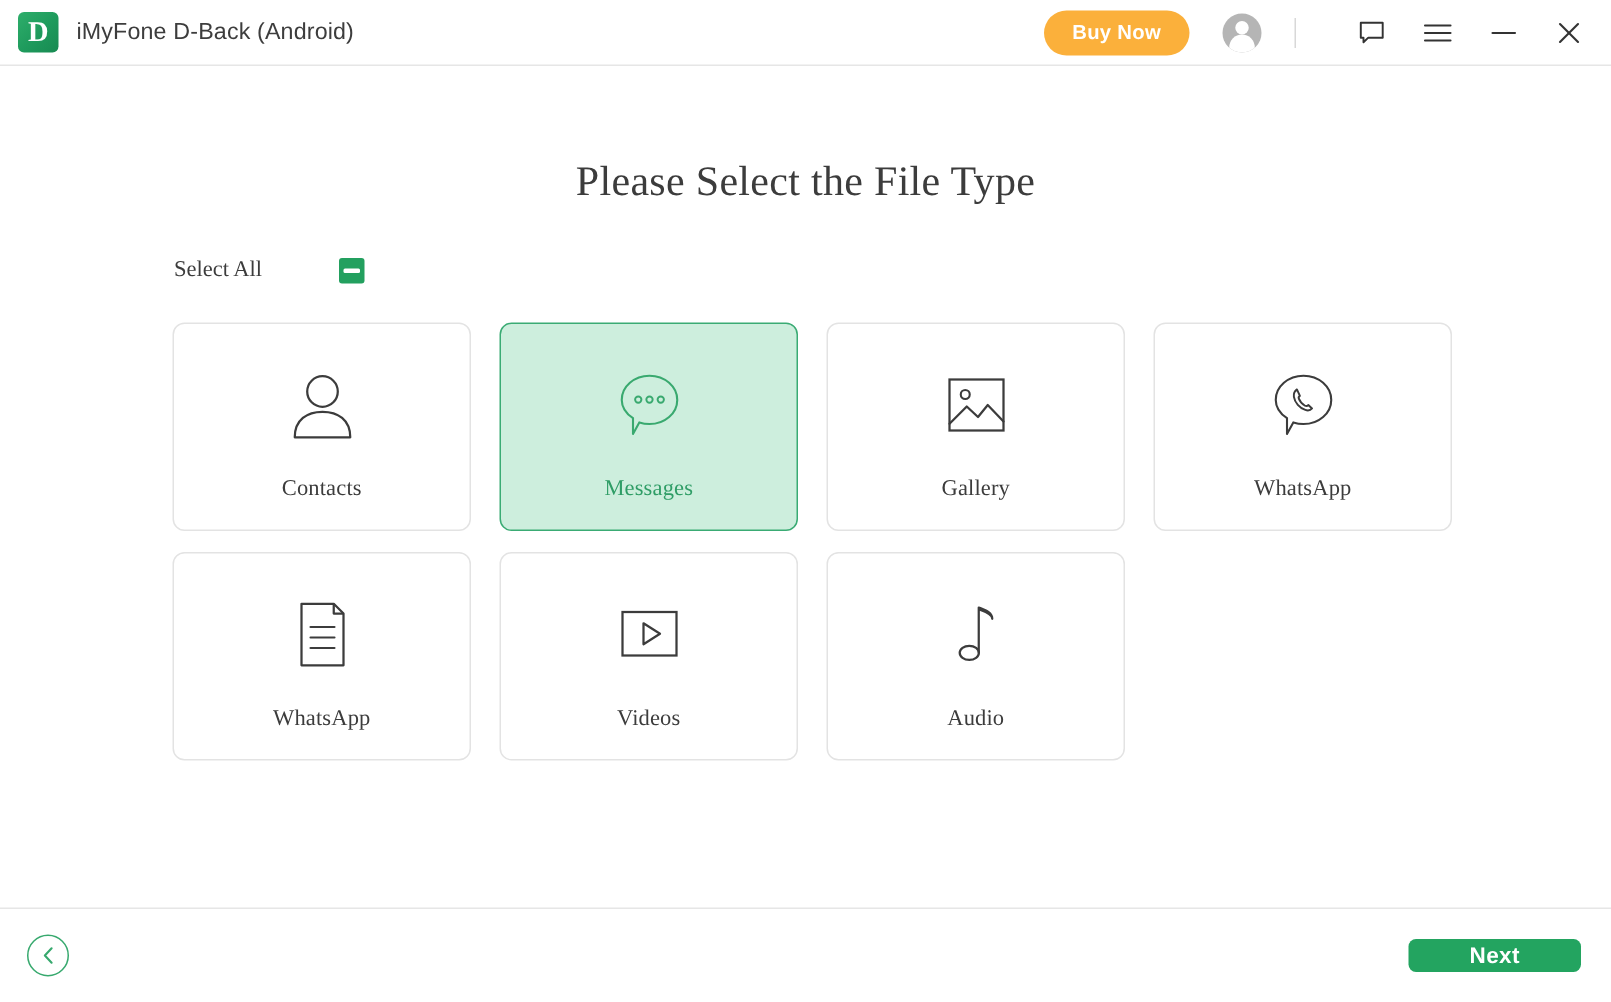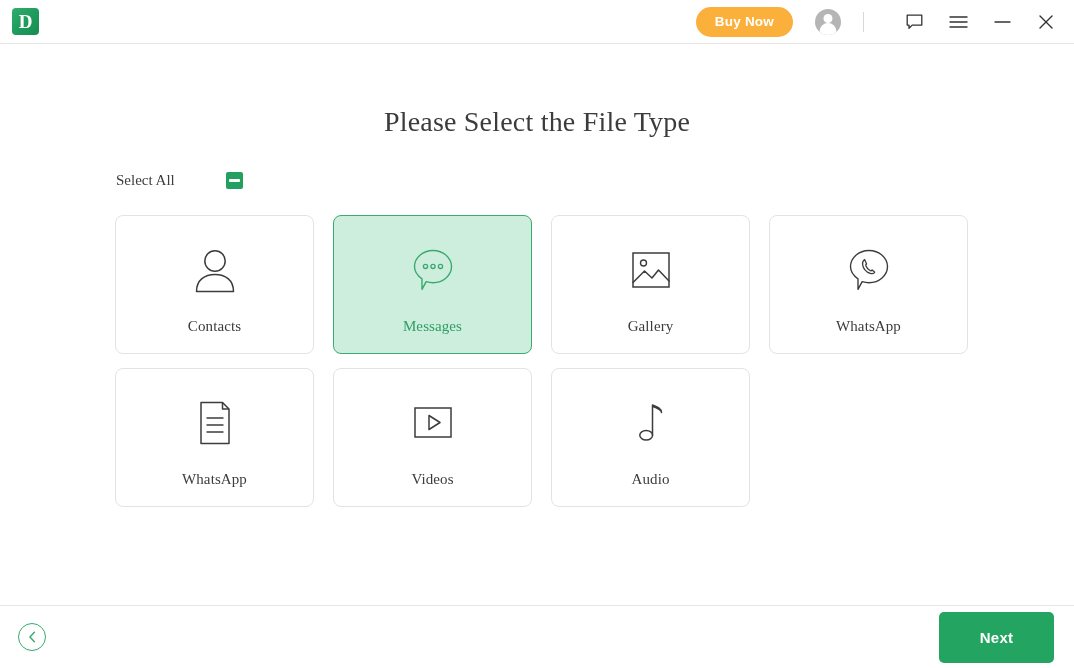--- a/index.html
+++ b/index.html
@@ -183,34 +183,35 @@
     display: flex; align-items: center; justify-content: center;
     cursor: pointer;
     background: transparent;
   }
   .next-btn {
     margin-left: auto;
     background: #23a460;
     color: #ffffff;
     border: none;
     border-radius: 5px;
-    width: 115px; height: 51px;
+    width: 115px; height: 22px;
     font-size: 15px; font-weight: bold;
     cursor: pointer;
     letter-spacing: .3px;
     font-family: "Liberation Sans", "DejaVu Sans", sans-serif;
   }
 </style>
 </head>
 <body>
 
 <div class="app">
 
   <div class="titlebar">
     <div class="logo">D</div>
+    <div class="app-title">iMyFone D-Back (Android)</div>
 
     <div class="tb-right">
       <button class="buy-now">Buy Now</button>
 
       <div class="avatar"></div>
 
       <div class="tb-divider"></div>
 
       <div class="tb-icon">
         <svg width="17" height="16" viewBox="0 0 17 16">

